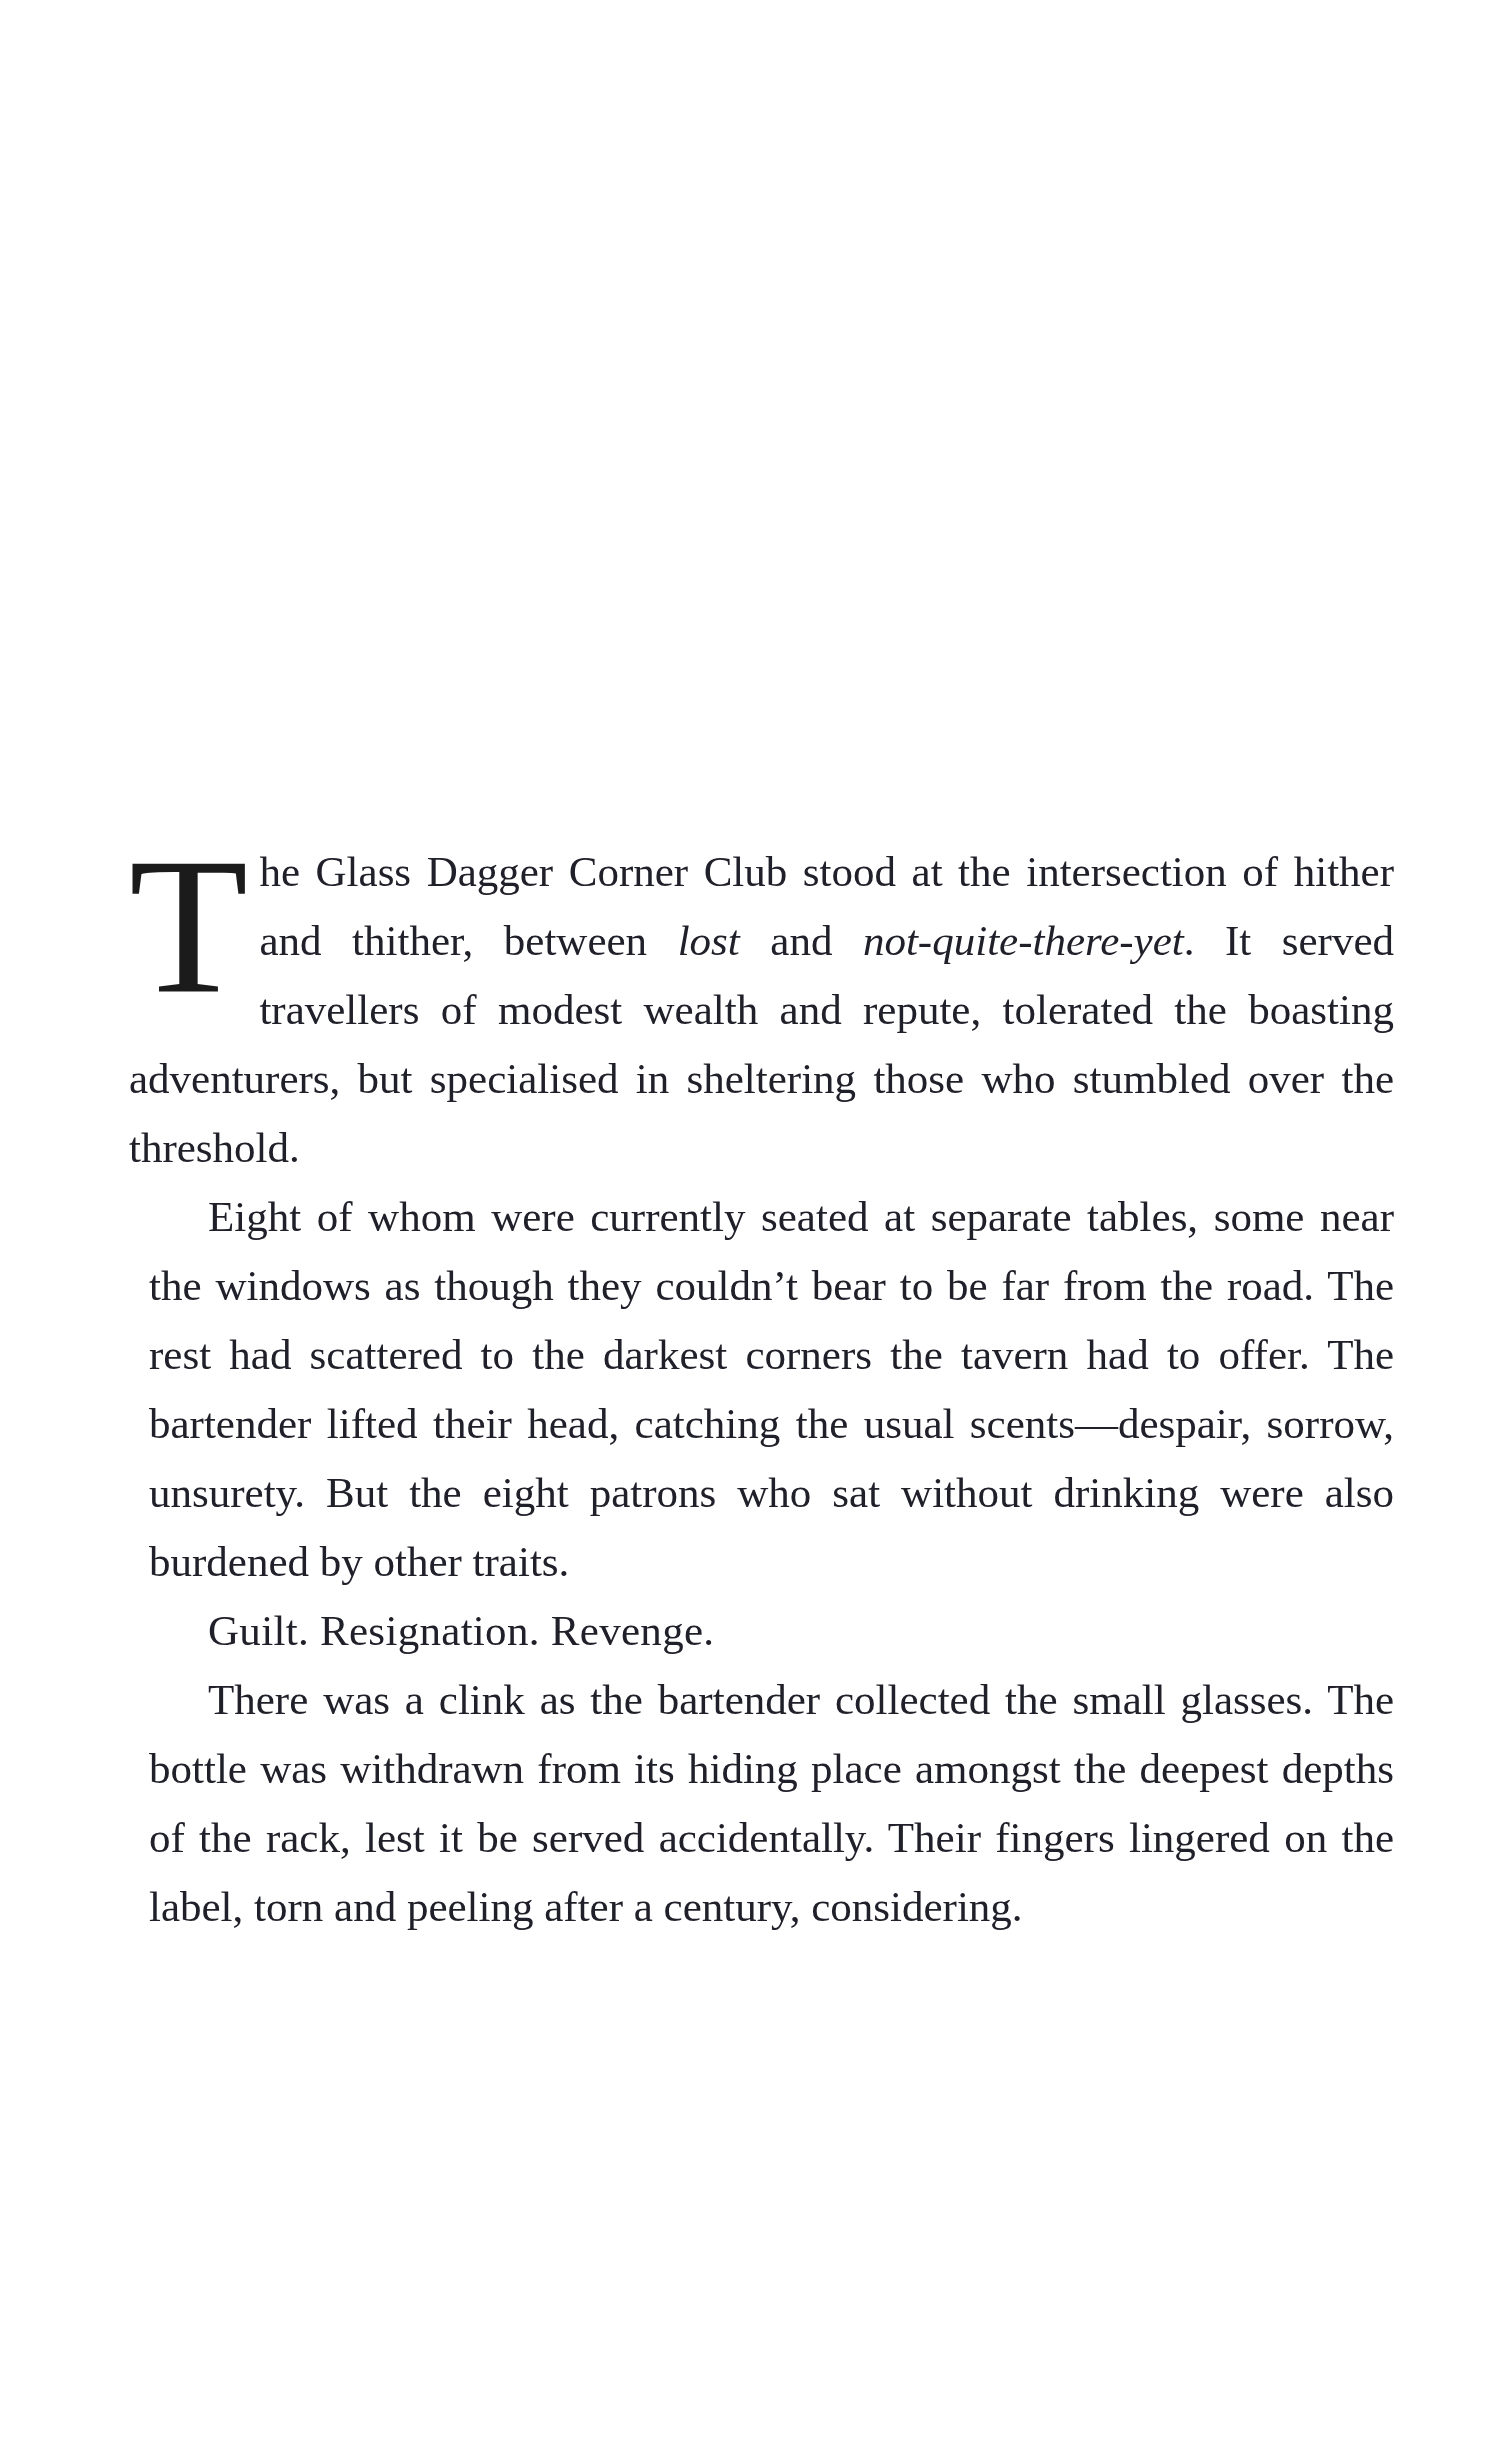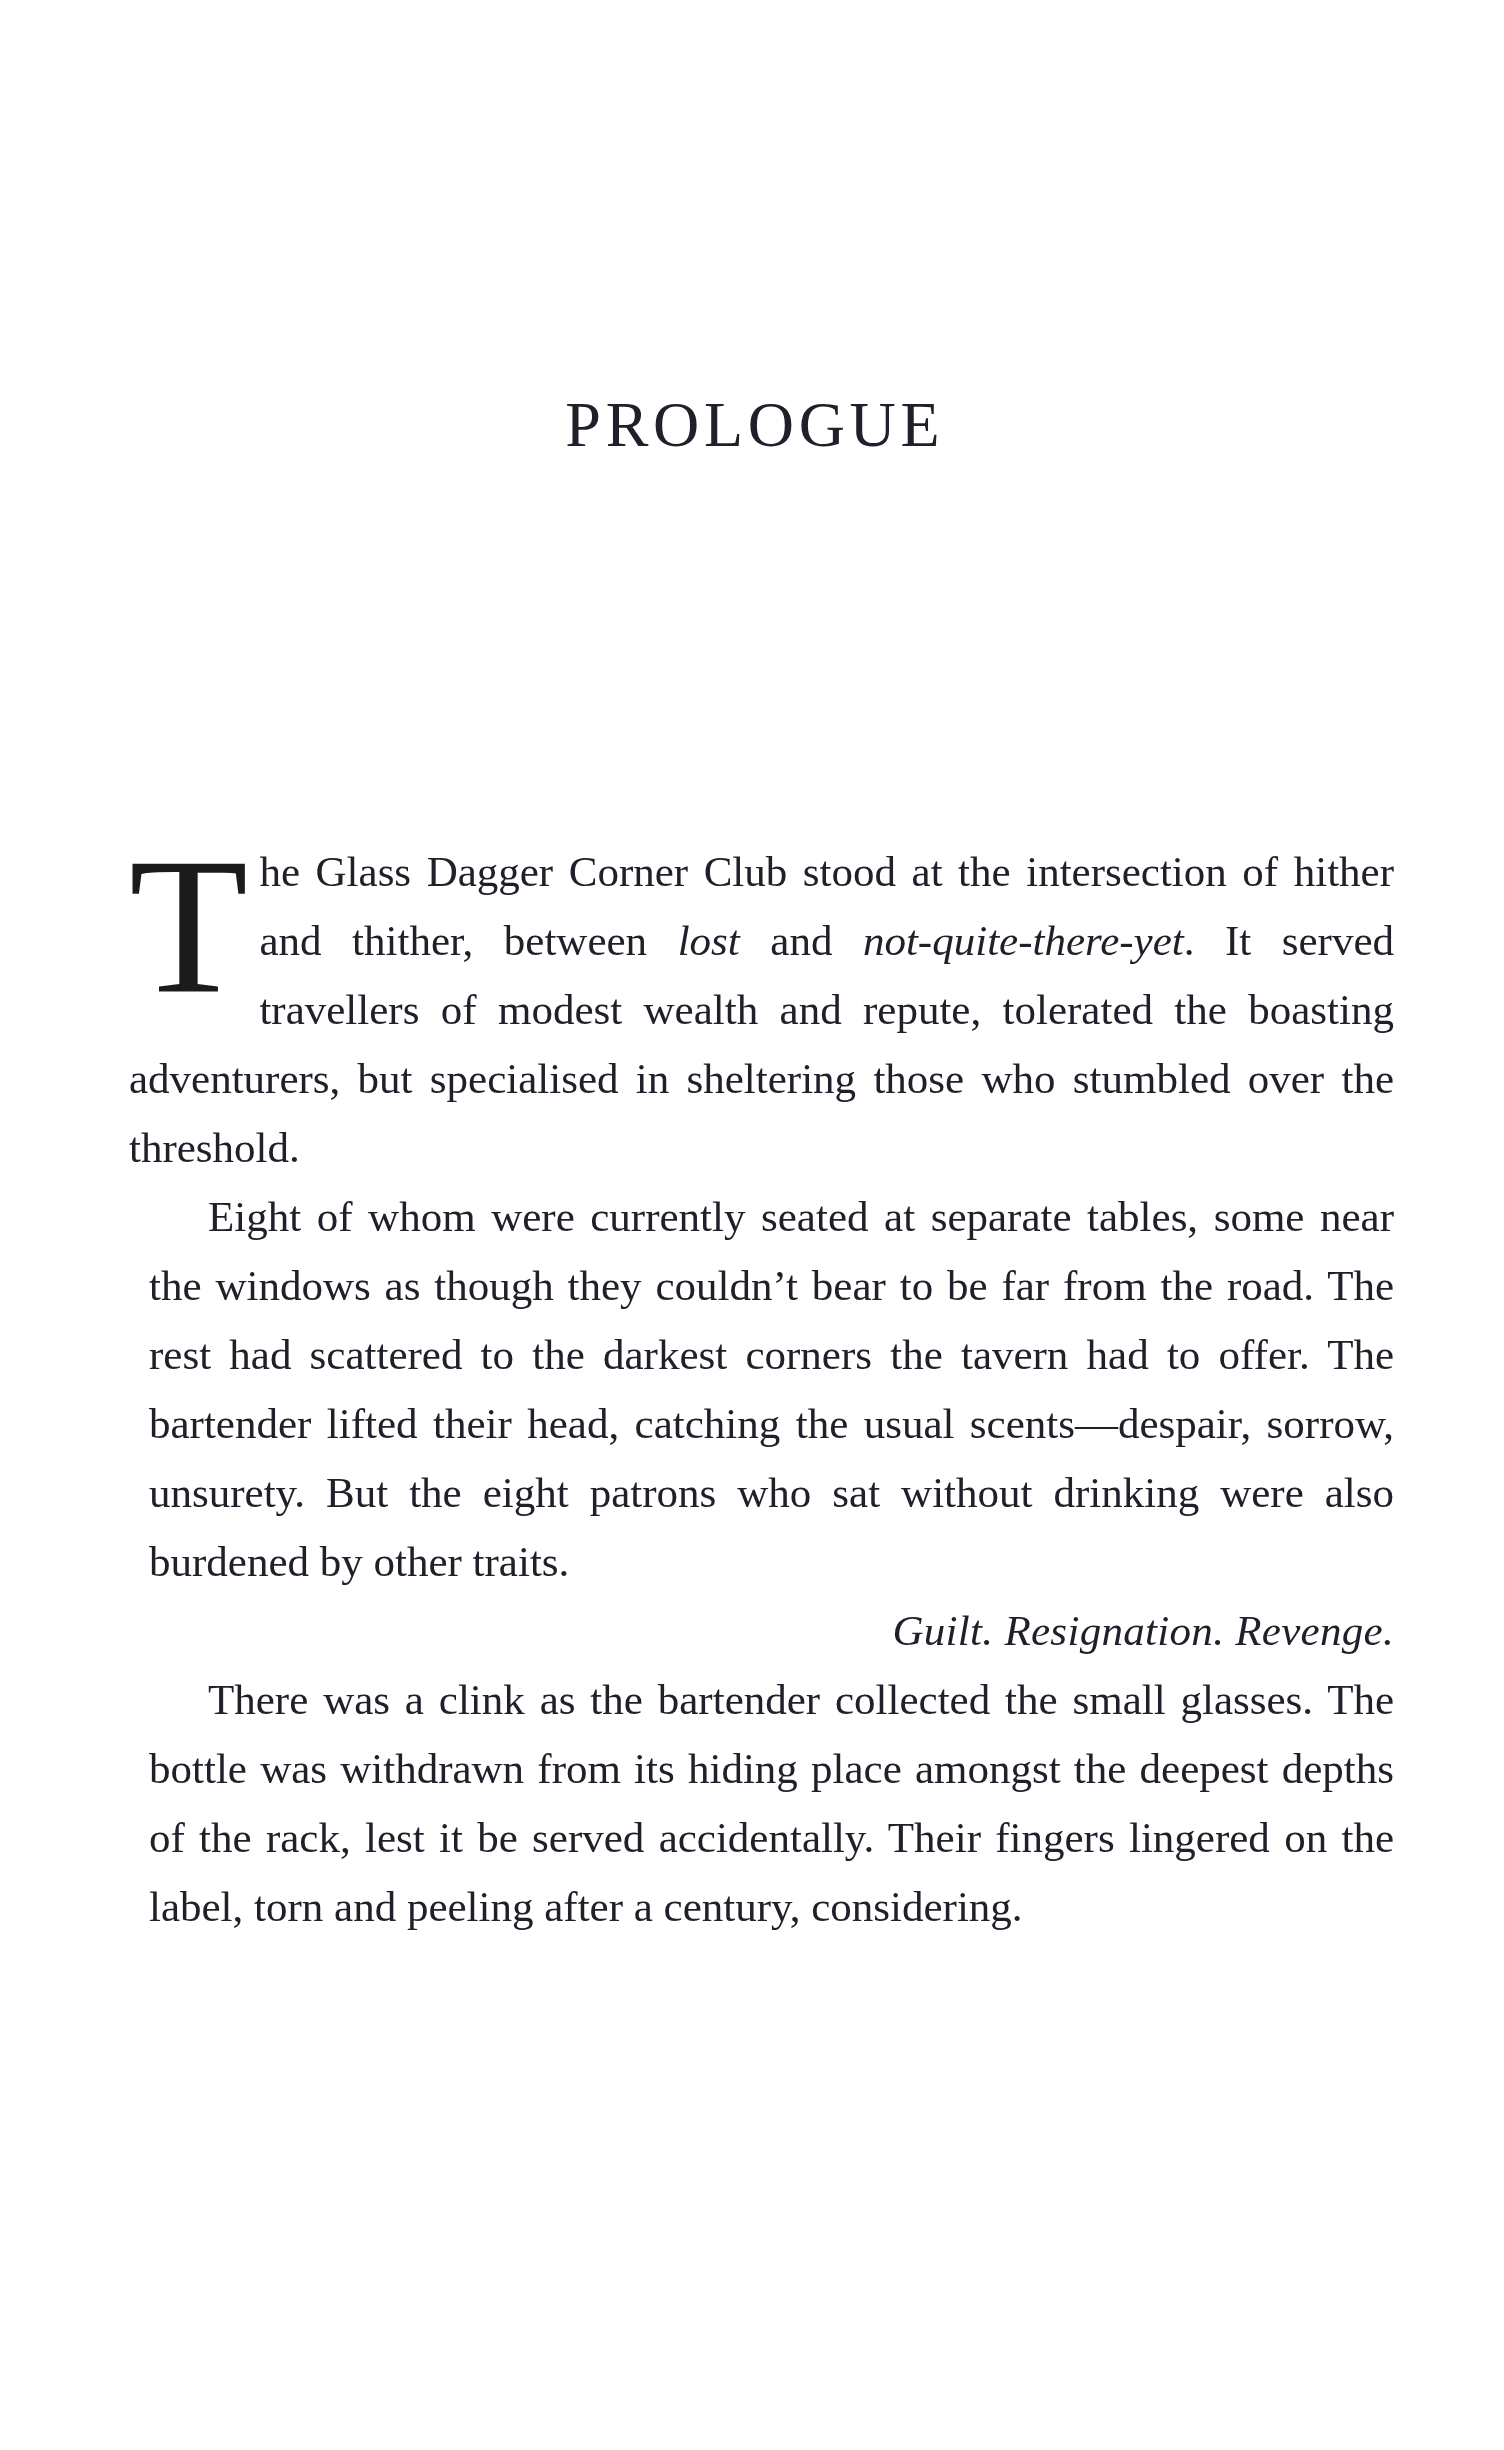--- a/index.html
+++ b/index.html
@@ -59,22 +59,21 @@
     color: #20202a;
     font-weight: 400;
   }
 
   .body-paragraph.indented {
     text-indent: 59px;
     margin-left: 20px;
   }
 
   .body-paragraph.italic-line {
-    font-style: italic;
-    text-align: right;
+    text-align: left;
     letter-spacing: 0.3px;
   }
 
   .body-paragraph em {
   }
 
   
   .dropcap-para {
     position: relative;
     min-height: 206px;
@@ -90,21 +89,20 @@
     margin: 7.5px 11.3px -9.4px 0px;
     padding: 0;
     letter-spacing: 0;
   }
 </style>
 </head>
 <body>
 
 <div class="page">
 
-  <h1 class="chapter-title">PROLOGUE</h1>
 
   <div class="text-column">
 
     <p class="body-paragraph dropcap-para"><span class="dropcap">T</span><span>he Glass Dagger Corner Club stood at the intersection of hither and thither, between </span><em>lost</em><span> and </span><em>not-quite-there-yet</em><span>. It served travellers of modest wealth and repute, tolerated the boasting adventurers, but specialised in sheltering those who stumbled over the threshold.</span></p>
 
     <p class="body-paragraph indented">Eight of whom were currently seated at separate tables, some near the windows as though they couldn’t bear to be far from the road. The rest had scattered to the darkest corners the tavern had to offer. The bartender lifted their head, catching the usual scents—despair, sorrow, unsurety. But the eight patrons who sat without drinking were also burdened by other traits.</p>
 
     <p class="body-paragraph indented italic-line">Guilt. Resignation. Revenge.</p>
 
     <p class="body-paragraph indented">There was a clink as the bartender collected the small glasses. The bottle was withdrawn from its hiding place amongst the deepest depths of the rack, lest it be served accidentally. Their fingers lingered on the label, torn and peeling after a century, considering.</p>

